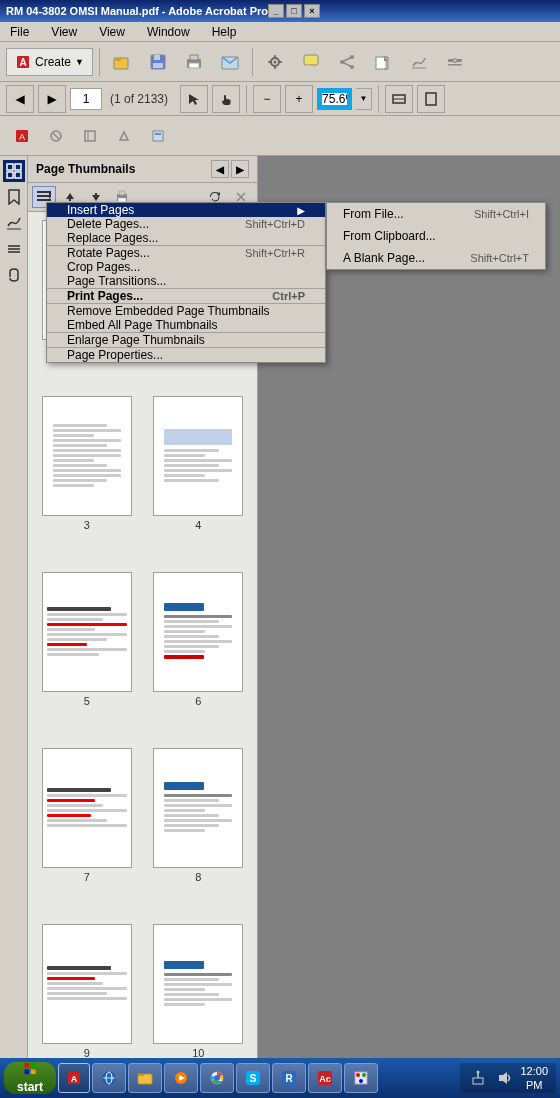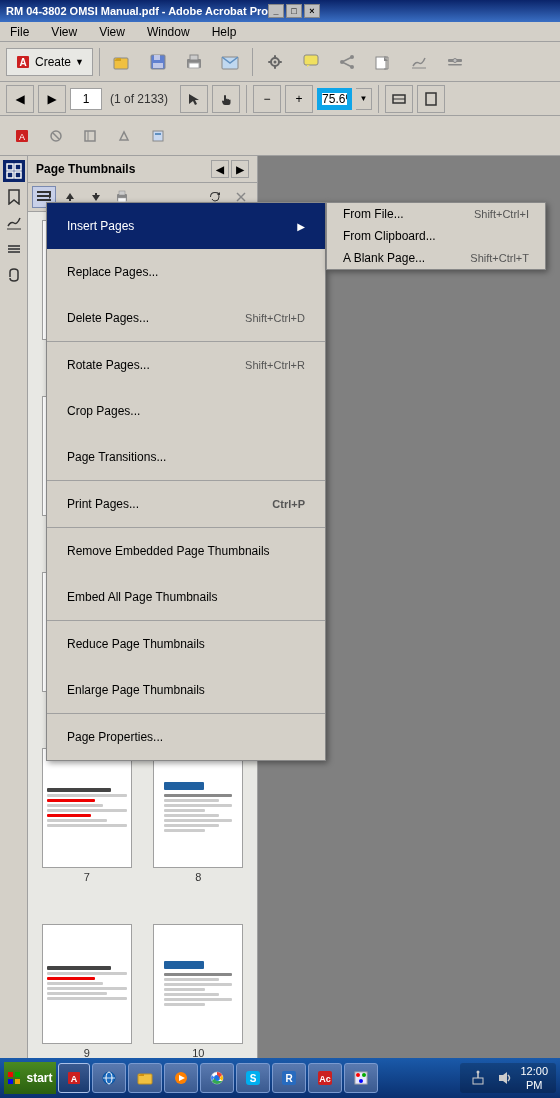--- a/index.html
+++ b/index.html
@@ -176,21 +176,21 @@
       left: 46px;
       top: 202px;
       width: 280px;
       background: #d4d0c8;
       border: 1px solid #888;
       box-shadow: 2px 2px 6px rgba(0,0,0,0.4);
       z-index: 100;
     }
     .menu-section { border-bottom: 1px solid #a0a0a0; }
     .ctx-item {
-      padding: 16px 20px;
+      padding: 0 20px;
       font-size: 12px;
       cursor: pointer;
       display: flex;
       align-items: center;
       justify-content: space-between;
       color: #000;
       white-space: nowrap;
     }
     .ctx-item.highlighted { background: #0a246a; color: white; }
     .ctx-item.bold-item { font-weight: bold; }
@@ -228,24 +228,24 @@
       height: 40px;
       background: linear-gradient(to bottom, #1a5aaa, #0a3070);
       display: flex;
       align-items: center;
       padding: 0 4px;
       gap: 2px;
     }
     .taskbar-start {
       width: 52px; height: 32px;
       background: linear-gradient(to bottom, #4a8a20, #2a6010);
-      border-radius: 0;
+      border-radius: 12px;
       display: flex; align-items: center; justify-content: center;
       color: white; font-size: 12px; font-weight: bold;
-      cursor: pointer; gap: 5px;
+      cursor: pointer; gap: 5px; flex-direction: column;
     }
     .taskbar-app {
       height: 30px;
       background: linear-gradient(to bottom, #5a7ab0, #3a5a90);
       border: 1px solid #7a9ad0;
       border-radius: 3px;
       display: flex; align-items: center; justify-content: center;
       color: white; font-size: 11px;
       cursor: pointer;
       padding: 0 8px;
@@ -712,57 +712,54 @@
   </div>
 </div>
 
 <div id="context-menu-main">
   <div class="menu-section">
     <div class="ctx-item highlighted">
       <span>Insert Pages</span>
       <span class="ctx-arrow">▶</span>
     </div>
     <div class="ctx-item">
-      <span>Replace Pages...</span>
-    </div>
-    <div class="ctx-item">
       <span>Delete Pages...</span>
       <span class="ctx-item-shortcut">Shift+Ctrl+D</span>
+    </div>
+    <div class="ctx-item">
+      <span>Replace Pages...</span>
     </div>
   </div>
   <div class="menu-section">
     <div class="ctx-item">
       <span>Rotate Pages...</span>
       <span class="ctx-item-shortcut">Shift+Ctrl+R</span>
     </div>
     <div class="ctx-item">
       <span>Crop Pages...</span>
     </div>
     <div class="ctx-item">
       <span>Page Transitions...</span>
     </div>
   </div>
   <div class="menu-section">
     <div class="ctx-item bold-item">
-      <span style="font-weight:normal">Print Pages...</span>
+      <span style="font-weight:bold">Print Pages...</span>
       <span class="ctx-item-shortcut">Ctrl+P</span>
     </div>
   </div>
   <div class="menu-section">
     <div class="ctx-item">
       <span>Remove Embedded Page Thumbnails</span>
     </div>
     <div class="ctx-item">
       <span>Embed All Page Thumbnails</span>
     </div>
   </div>
   <div class="menu-section">
-    <div class="ctx-item">
-      <span>Reduce Page Thumbnails</span>
-    </div>
     <div class="ctx-item">
       <span style="font-weight:normal">Enlarge Page Thumbnails</span>
     </div>
   </div>
   <div>
     <div class="ctx-item">
       <span>Page Properties...</span>
     </div>
   </div>
 </div>

